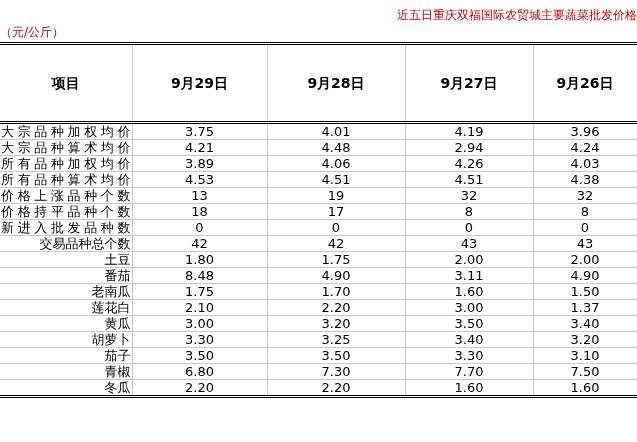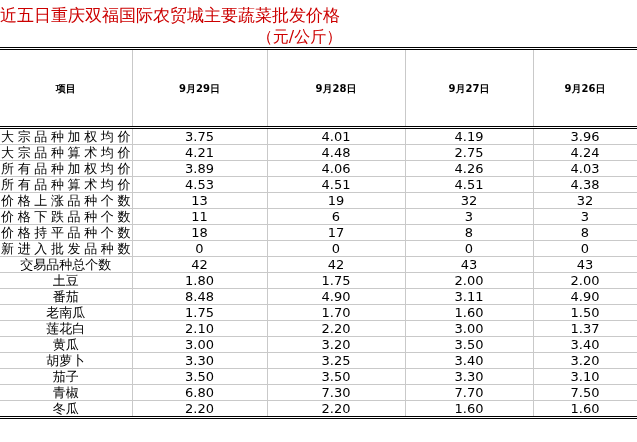--- a/index.html
+++ b/index.html
@@ -7,47 +7,47 @@
     --grid:#c9c9c9;
     --dark:#000000;
   }
   *{box-sizing:border-box;}
   html,body{margin:0;padding:0;}
   body{
     width:637px;height:442px;background:#ffffff;overflow:hidden;
     font-family:"DejaVu Sans",sans-serif;color:#000;
   }
   .title{
-    text-align:left;color:var(--accent);
-    font-size:17px;font-weight:normal;margin-top:5px;line-height:20px;
+    text-align:right;color:var(--accent);
+    font-size:12px;font-weight:normal;margin-top:5px;line-height:20px;
   }
   .unit{
-    text-align:center;padding-right:38px;color:var(--accent);
-    font-size:16px;margin-top:5px;line-height:14px;
+    text-align:left;padding-right:38px;color:var(--accent);
+    font-size:12px;line-height:14px;
   }
   table{
     width:637px;border-collapse:collapse;table-layout:fixed;
     margin-top:3px;border-bottom:3px double var(--dark);
   }
   col.c0{width:132px;} col.c1{width:135px;} col.c2{width:138px;}
   col.c3{width:128px;} col.c4{width:104px;}
   thead th{
-    font-weight:bold;font-size:10px;height:19px;padding:0;
+    font-weight:bold;font-size:14px;height:19px;padding:0;
     border-top:3px double var(--dark);border-bottom:3px double var(--dark);
     border-left:1px solid var(--grid);text-align:center;line-height:19px;
   }
   thead th:first-child{border-left:none;}
   thead th:last-child{text-align:right;padding-right:1px;}
   tbody td{
     font-size:13px;height:15px;padding:0;text-align:center;line-height:15px;
     border:1px solid var(--grid);border-top:none;white-space:nowrap;overflow:hidden;
   }
   tbody td:first-child{border-left:none;}
   tbody td:last-child{border-right:none;text-align:right;padding-right:14px;}
-  td.label{padding:0 1px;}
+  td.label{padding:0 1px;text-align:right;}
   td.label.justify{text-align:justify;text-align-last:justify;}
 </style>
 </head>
 <body>
 
 <div class="page">
   <div class="title">近五日重庆双福国际农贸城主要蔬菜批发价格</div>
   <div class="unit">（元/公斤）</div>
 
   <table>
@@ -74,21 +74,21 @@
           <td>3.75</td>
           <td>4.01</td>
           <td>4.19</td>
           <td>3.96</td>
           <td>3.85</td>
         </tr>
         <tr>
           <td class="label justify">大宗品种算术均价</td>
           <td>4.21</td>
           <td>4.48</td>
-          <td>2.75</td>
+          <td>2.94</td>
           <td>4.24</td>
           <td>4.18</td>
         </tr>
         <tr>
           <td class="label justify">所有品种加权均价</td>
           <td>3.89</td>
           <td>4.06</td>
           <td>4.26</td>
           <td>4.03</td>
           <td>3.89</td>
@@ -103,28 +103,20 @@
         </tr>
         <tr>
           <td class="label justify">价格上涨品种个数</td>
           <td>13</td>
           <td>19</td>
           <td>32</td>
           <td>32</td>
           <td>11</td>
         </tr>
         <tr>
-          <td class="label justify">价格下跌品种个数</td>
-          <td>11</td>
-          <td>6</td>
-          <td>3</td>
-          <td>3</td>
-          <td>28</td>
-        </tr>
-        <tr>
           <td class="label justify">价格持平品种个数</td>
           <td>18</td>
           <td>17</td>
           <td>8</td>
           <td>8</td>
           <td>4</td>
         </tr>
         <tr>
           <td class="label justify">新进入批发品种数</td>
           <td>0</td>

